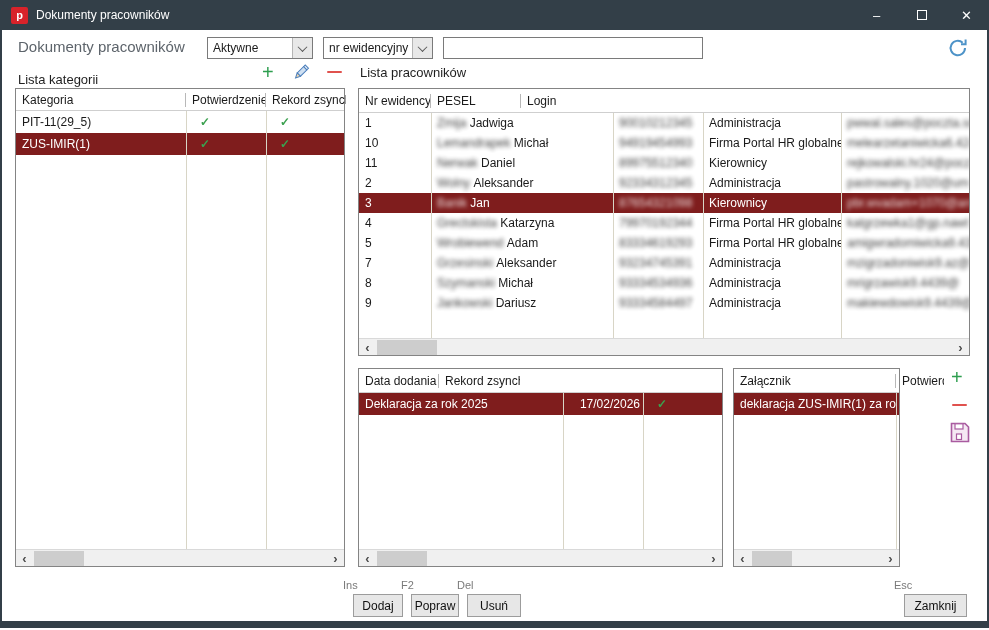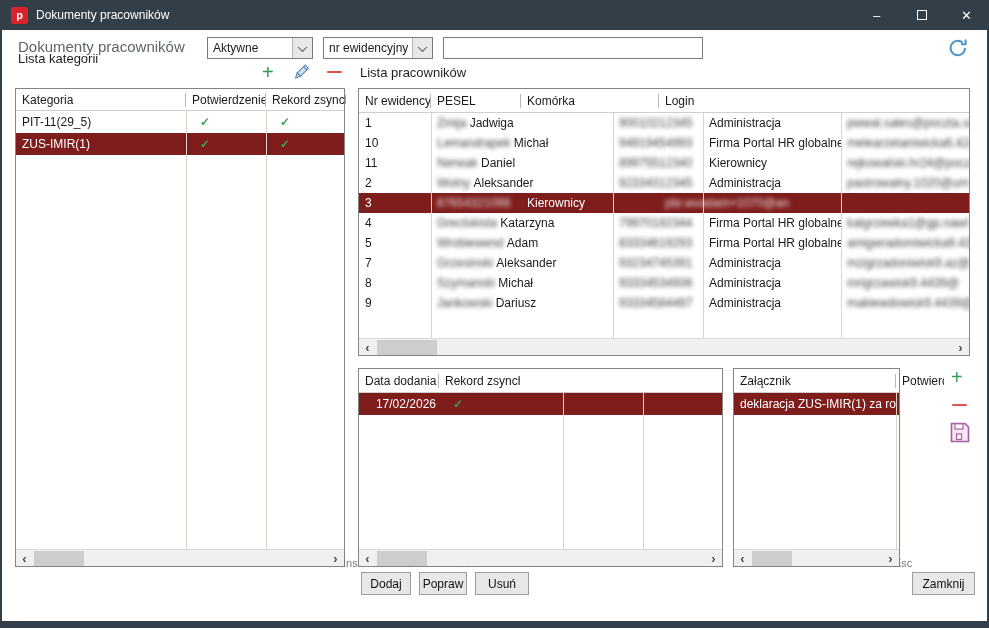--- a/index.html
+++ b/index.html
@@ -51,23 +51,23 @@
   .vline { position:absolute; top:0; bottom:0; width:1px; background:#d8d5c6; z-index:3; pointer-events:none; }
   .blur { filter:blur(2px); opacity:.85; }
 
   
   .hscroll { position:absolute; left:0; right:0; bottom:0; height:17px; background:#f0f0f0; border-top:1px solid #d9d9d9; z-index:4; }
   .sb-arrow { position:absolute; top:0; width:17px; height:16px; color:#4a4a4a; font-weight:bold; font-size:13px; display:flex; align-items:center; justify-content:center; }
   .sb-arrow.le { left:0; } .sb-arrow.ri { right:0; }
   .sb-thumb { position:absolute; top:1px; height:15px; background:#cdcdcd; }
 
   
-  .btngroup { position:absolute; top:557px; }
+  .btngroup { position:absolute; top:579px; }
   .shortcut { font-size:11px; color:#7a7a7a; }
-  .pushbtn { position:absolute; top:15px; left:10px; height:23px; background:#e7e7e7; border:1px solid #9c9c9c; font-family:"Liberation Sans", sans-serif; font-size:12px; color:#111; display:flex; align-items:center; justify-content:center;margin-left:8px; }
+  .pushbtn { position:absolute; top:15px; left:10px; height:23px; background:#e7e7e7; border:1px solid #9c9c9c; font-family:"Liberation Sans", sans-serif; font-size:12px; color:#111; display:flex; align-items:center; justify-content:center; }
 </style>
 </head>
 <body>
 
 <div class="window">
 
   <div class="titlebar">
     <div class="appicon">p</div>
     <div class="wtitle">Dokumenty pracowników</div>
     <div class="wbtns">
@@ -105,21 +105,21 @@
 
   <input class="txtinput" style="left: 443px; top: 37px; width: 260px;" value="">
 
   <div class="refresh">
     <svg width="24" height="24" viewBox="0 0 24 24">
       <path d="M19 12 a7.2 7.2 0 1 1 -2.3 -5.3" fill="none" stroke="#4D93C8" stroke-width="2"></path>
       <path d="M19.6 3.6 v4.6 h-4.6" fill="none" stroke="#4D93C8" stroke-width="2"></path>
     </svg>
   </div>
 
-  <div class="seclabel" style="left:18px; top:51px;">Lista kategorii</div>
+  <div class="seclabel" style="left:18px; top:72px;">Lista kategorii</div>
   <div class="plus" style="left:262px; top:63px;"><span>+</span></div>
   <div style="position:absolute; left:292px; top:63px;">
     <svg width="18" height="18" viewBox="0 0 18 18">
       <g transform="rotate(45 9 9)">
         <rect x="7" y="1" width="4.6" height="2.4" fill="#e7eef6" stroke="#4a7ebb" stroke-width="1"></rect>
         <rect x="7" y="3.4" width="4.6" height="9" fill="#cfe0f2" stroke="#4a7ebb" stroke-width="1"></rect>
         <path d="M7 12.4 L9.3 17 L11.6 12.4 Z" fill="#f0d7ae" stroke="#4a7ebb" stroke-width="1"></path>
       </g>
     </svg>
   </div>
@@ -152,21 +152,20 @@
       <div class="sb-arrow le">‹</div>
       <div class="sb-thumb" style="left:18px; width:50px;"></div>
       <div class="sb-arrow ri">›</div>
     </div>
   </div>
 
   <div class="tbl" style="left:358px; top:88px; width:612px; height:268px;">
     <div class="thead" style="height:24px;">
       <div class="cell" style="width:72px;">Nr ewidencyjny</div>
       <div class="cell" style="width:90px;">PESEL</div>
-      <div class="cell" style="width:138px;">Komórka</div>
       <div class="cell" style="width:130px;">Login</div>
     </div>
     <div class="tbody" style="top:24px;">
       <div class="trow h20">
           <div class="cell" style="width: 72px;">1</div>
           <div class="cell" style="width: 182px;"><span class="blur">Zmija</span>&nbsp;Jadwiga</div>
           <div class="cell blur" style="width: 90px;">90010212345</div>
           <div class="cell" style="width: 138px;">Administracja</div>
           <div class="cell blur" style="width: 130px;">pwwal.sales@poczta.sm</div>
         </div>
@@ -186,20 +185,21 @@
         </div>
         <div class="trow h20">
           <div class="cell" style="width: 72px;">2</div>
           <div class="cell" style="width: 182px;"><span class="blur">Wolny</span>&nbsp;Aleksander</div>
           <div class="cell blur" style="width: 90px;">92334312345</div>
           <div class="cell" style="width: 138px;">Administracja</div>
           <div class="cell blur" style="width: 130px;">pastrowalny.1020@um</div>
         </div>
         <div class="trow h20 sel">
           <div class="cell" style="width: 72px;">3</div>
+          <div class="cell" style="width: 182px;"><span class="blur">Banik</span>&nbsp;Jan</div>
           <div class="cell blur" style="width: 90px;">87654321098</div>
           <div class="cell" style="width: 138px;">Kierownicy</div>
           <div class="cell blur" style="width: 130px;">pbr.wvadam+1070@an</div>
         </div>
         <div class="trow h20">
           <div class="cell" style="width: 72px;">4</div>
           <div class="cell" style="width: 182px;"><span class="blur">Grectskista</span>&nbsp;Katarzyna</div>
           <div class="cell blur" style="width: 90px;">79970192344</div>
           <div class="cell" style="width: 138px;">Firma Portal HR globalne tes</div>
           <div class="cell blur" style="width: 130px;">katgrzewka1@gp.nawt</div>
@@ -244,20 +244,21 @@
     </div>
   </div>
 
   <div class="tbl" style="left:358px; top:368px; width:365px; height:199px;">
     <div class="thead" style="height:24px;">
       <div class="cell" style="width:80px;">Data dodania</div>
       <div class="cell" style="width:81px;">Rekord zsynch</div>
     </div>
     <div class="tbody" style="top:24px;">
       <div class="trow h22 sel">
+          <div class="cell" style="width: 204px;">Deklaracja za rok 2025</div>
           <div class="cell right" style="width: 80px;">17/02/2026</div>
           <div class="cell ck" style="width: 81px;">✓</div>
         </div>
         <div class="vline" style="left:204px;"></div>
       <div class="vline" style="left:284px;"></div>
     </div>
     <div class="hscroll">
       <div class="sb-arrow le">‹</div>
       <div class="sb-thumb" style="left:18px; width:50px;"></div>
       <div class="sb-arrow ri">›</div>

